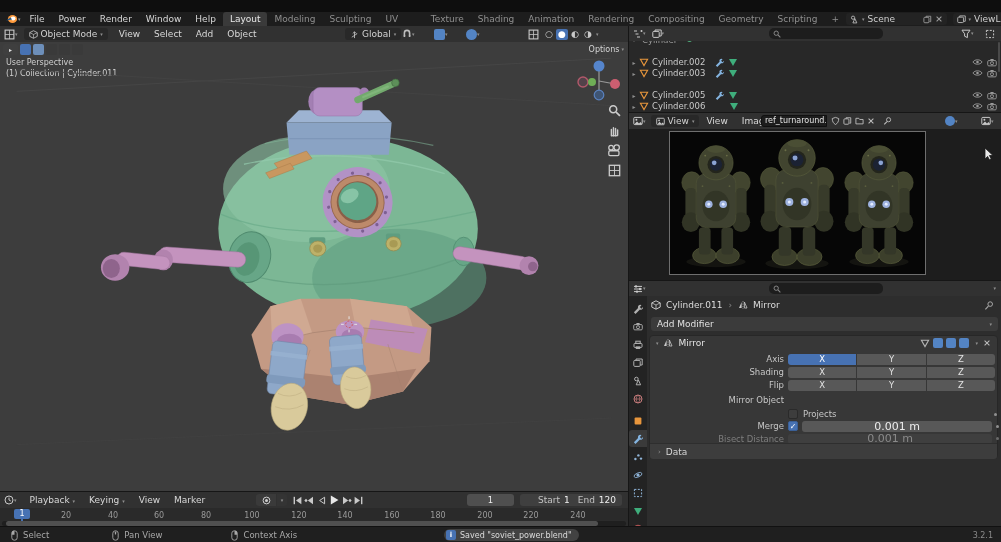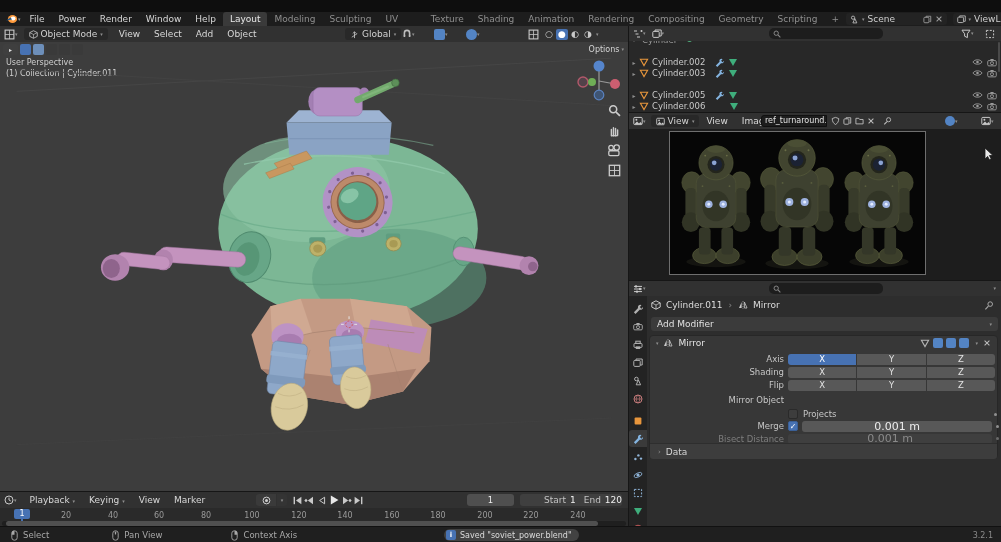--- a/index.html
+++ b/index.html
@@ -523,21 +523,21 @@
             <rect x="7.8" y="4.3" width="2.4" height="2.4" transform="rotate(45 9 5.5)"></rect>
           </svg>
         </span>
       <span class="ic abs" style="left:353px">
           <svg class="i" width="11" height="11" viewBox="0 0 11 11" fill="#c9c9c9">
             <rect x="8" y="1.8" width="1.4" height="7.4"></rect>
             <path d="M1.6 1.8 7 5.5 1.6 9.2z"></path>
           </svg>
         </span>
       <span class="abs" style="left:467px;top:2px;width:47px;height:12px;background:#4f4f4f;border-radius:3px;text-align:center;line-height:12px;color:#efefef;font-size:8.5px">1</span>
-      <span class="abs flex" style="left:520px;top:2px;width:102px;height:12px;background:#3f3f3f;border-radius:3px;padding:0 20px;box-sizing:border-box;gap:4px">
+      <span class="abs flex" style="left:520px;top:2px;width:102px;height:12px;background:#3f3f3f;border-radius:3px;padding:0 14px;box-sizing:border-box;gap:4px">
         <svg class="i" width="9" height="9" color="#b5b5b5">
             <use href="#s-clock"></use>
           </svg>
         <span style="color:#c3c3c3">Start</span>
         <span style="color:#efefef">1</span>
         <span style="flex:1"></span>
         <span style="color:#c3c3c3">End</span>
         <span style="color:#efefef">120</span>
       </span>
     </div>

